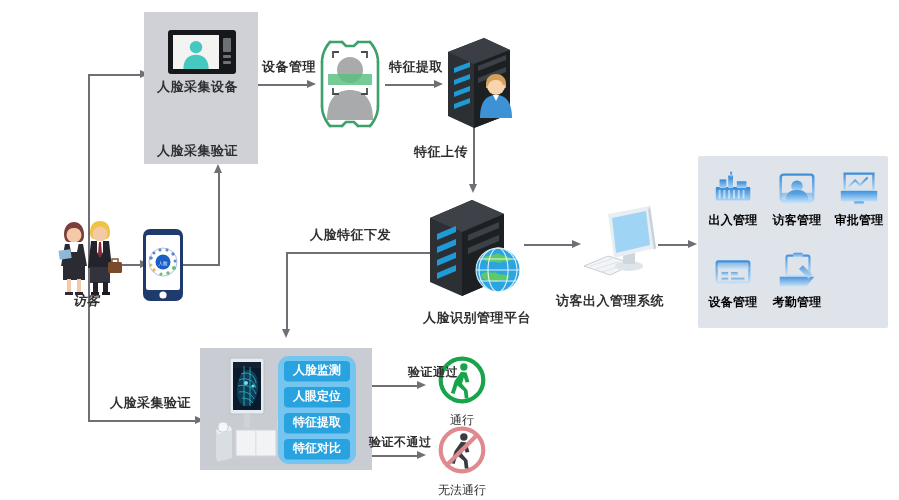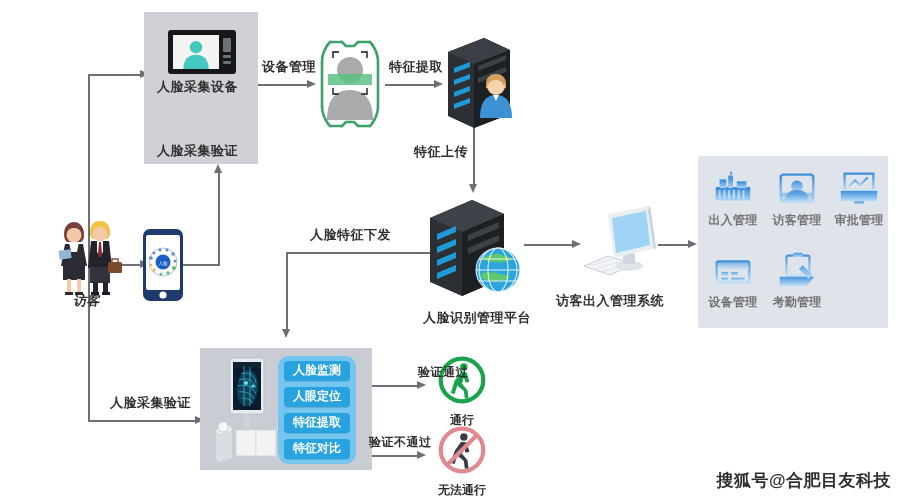--- a/index.html
+++ b/index.html
@@ -50,40 +50,40 @@
   .term { position:absolute; background:#15171a; border-radius:3px; padding:5px; display:flex; }
   .term .screen { background:#f3f4f2; flex:1; display:flex; align-items:flex-end; justify-content:center; }
   .term .side { width:8px; margin-left:4px; display:flex; flex-direction:column; gap:3px; padding-top:3px; }
   .term .side i { display:block; background:#6c7176; height:14px; border-radius:1px; }
   .term .side i.s { height:3px; }
 
   
   .tile { position:absolute; width:62px; text-align:center; }
   .tile .glyph { height:46px; display:flex; align-items:center; justify-content:center; }
   .tile .cap {
-    font-size:12px; color:#737373; font-weight:700; white-space:nowrap; letter-spacing:.3px;
+    font-size:12px; color:#000000; font-weight:700; white-space:nowrap; letter-spacing:.3px;
     font-family:"Liberation Serif","DejaVu Serif",serif;
   }
 
   
   .pillbox {
     position:absolute; background:#74c5ef; border-radius:11px;
     display:flex; flex-direction:column; align-items:center; justify-content:center; gap:6px;
     padding:8px 9px;
   }
   .pill {
     background:#29a3e0; color:#ffffff; font-size:12px; font-weight:700;
     border-radius:4px; padding:3px 9px; white-space:nowrap; line-height:1.15;
     font-family:"Liberation Sans", sans-serif;
     box-shadow: 0 1px 0 rgba(0,0,0,.12);
   }
 
   
   .badge { position:absolute; text-align:center; width:74px; }
-  .badge .cap { font-size:12px; font-weight:700; color:#2f2f2f; margin-top:3px; white-space:nowrap; }
+  .badge .cap { font-size:12px; font-weight:400; color:#2f2f2f; margin-top:3px; white-space:nowrap; }
 
   
   .wm {
     position:absolute; right:8px; bottom:8px;
     font-size:17px; font-weight:700; color:#1d1d1f;
     font-family:"Liberation Sans", sans-serif;
     letter-spacing:.5px;
     opacity:.92;
   }
 </style>
@@ -515,18 +515,17 @@
       <path d="M11 43 L43 11" stroke="#e08a8f" stroke-width="4.5" stroke-linecap="round"></path>
     </svg>
     <div class="cap">无法通行</div>
   </div>
 
   <div class="lbl" style="left:262px; top:60px;">设备管理</div>
   <div class="lbl" style="left:389px; top:60px;">特征提取</div>
   <div class="lbl" style="left:414px; top:145px;">特征上传</div>
   <div class="lbl" style="left:310px; top:228px;">人脸特征下发</div>
   <div class="lbl" style="left:110px; top:396px;">人脸采集验证</div>
-  <div class="lbl sm" style="left:385px; top:366px;padding-left:33px;">验证通过</div>
+  <div class="lbl sm" style="left:375px; top:366px;padding-left:33px;">验证通过</div>
   <div class="lbl sm" style="left:369px; top:436px;text-align:right;">验证不通过</div>
 
-  <div class="wm">搜狐号@合肥目友科技</div>
 
 </div>
 
 </body></html>

